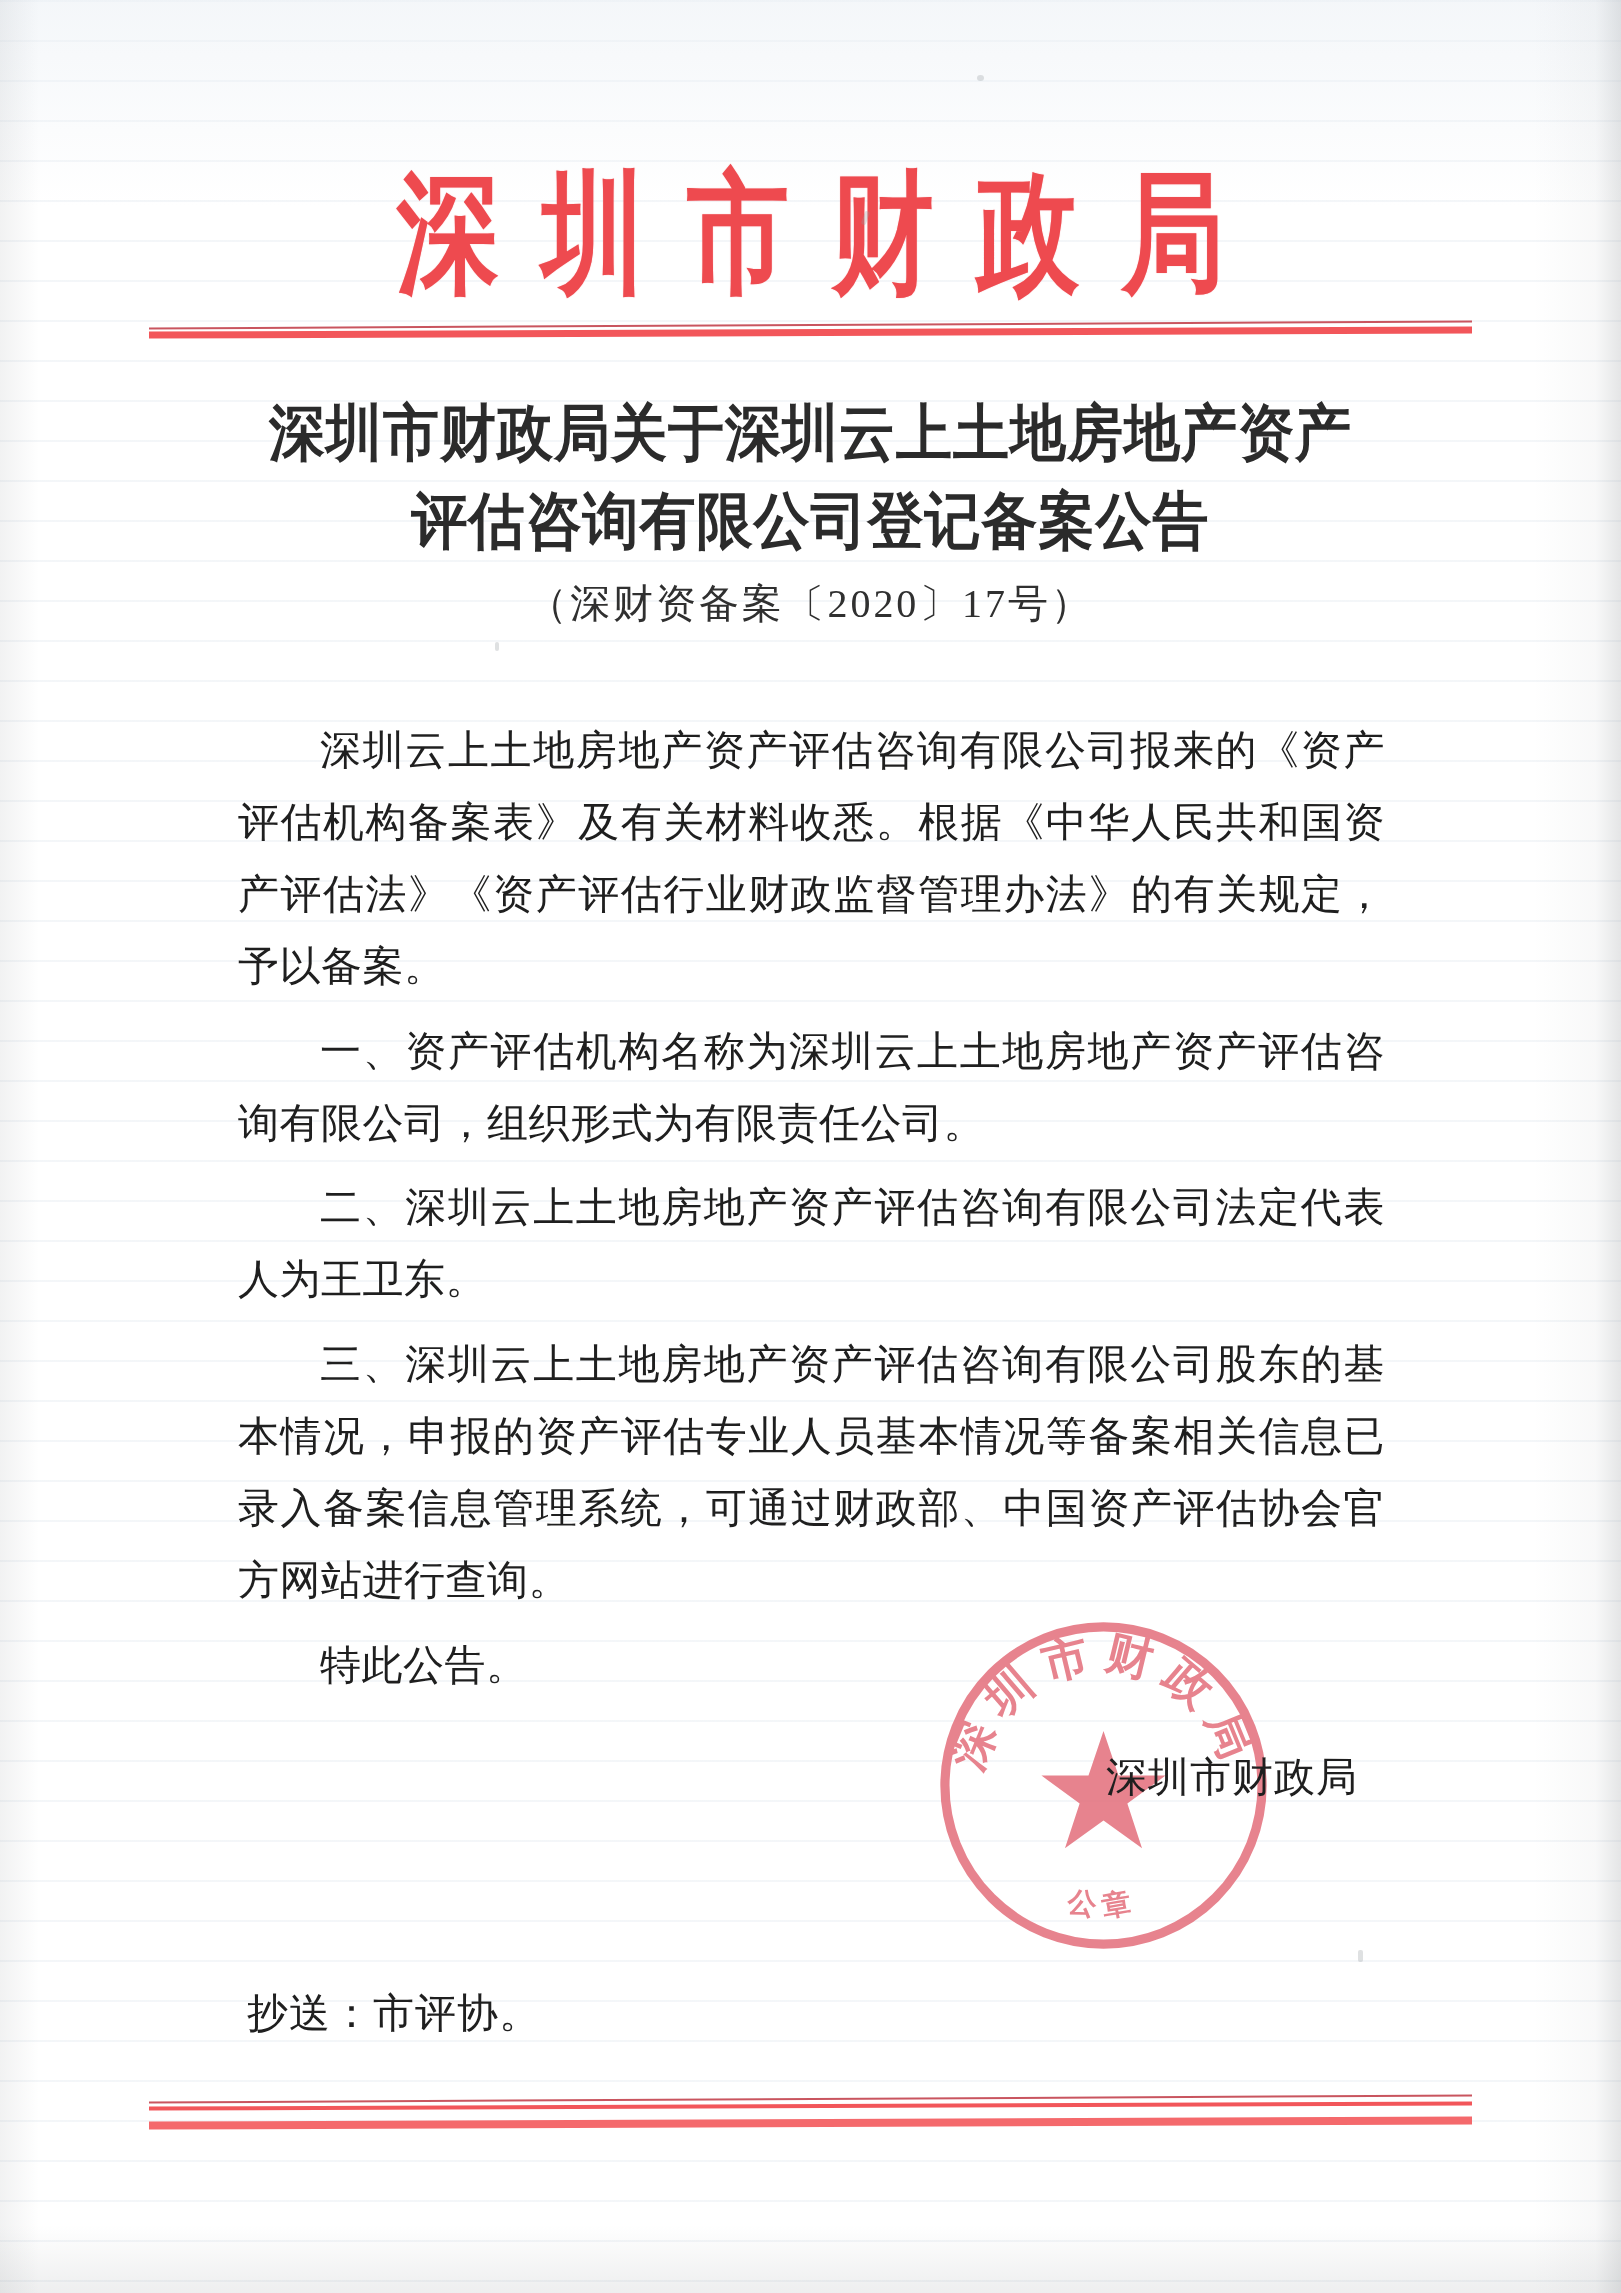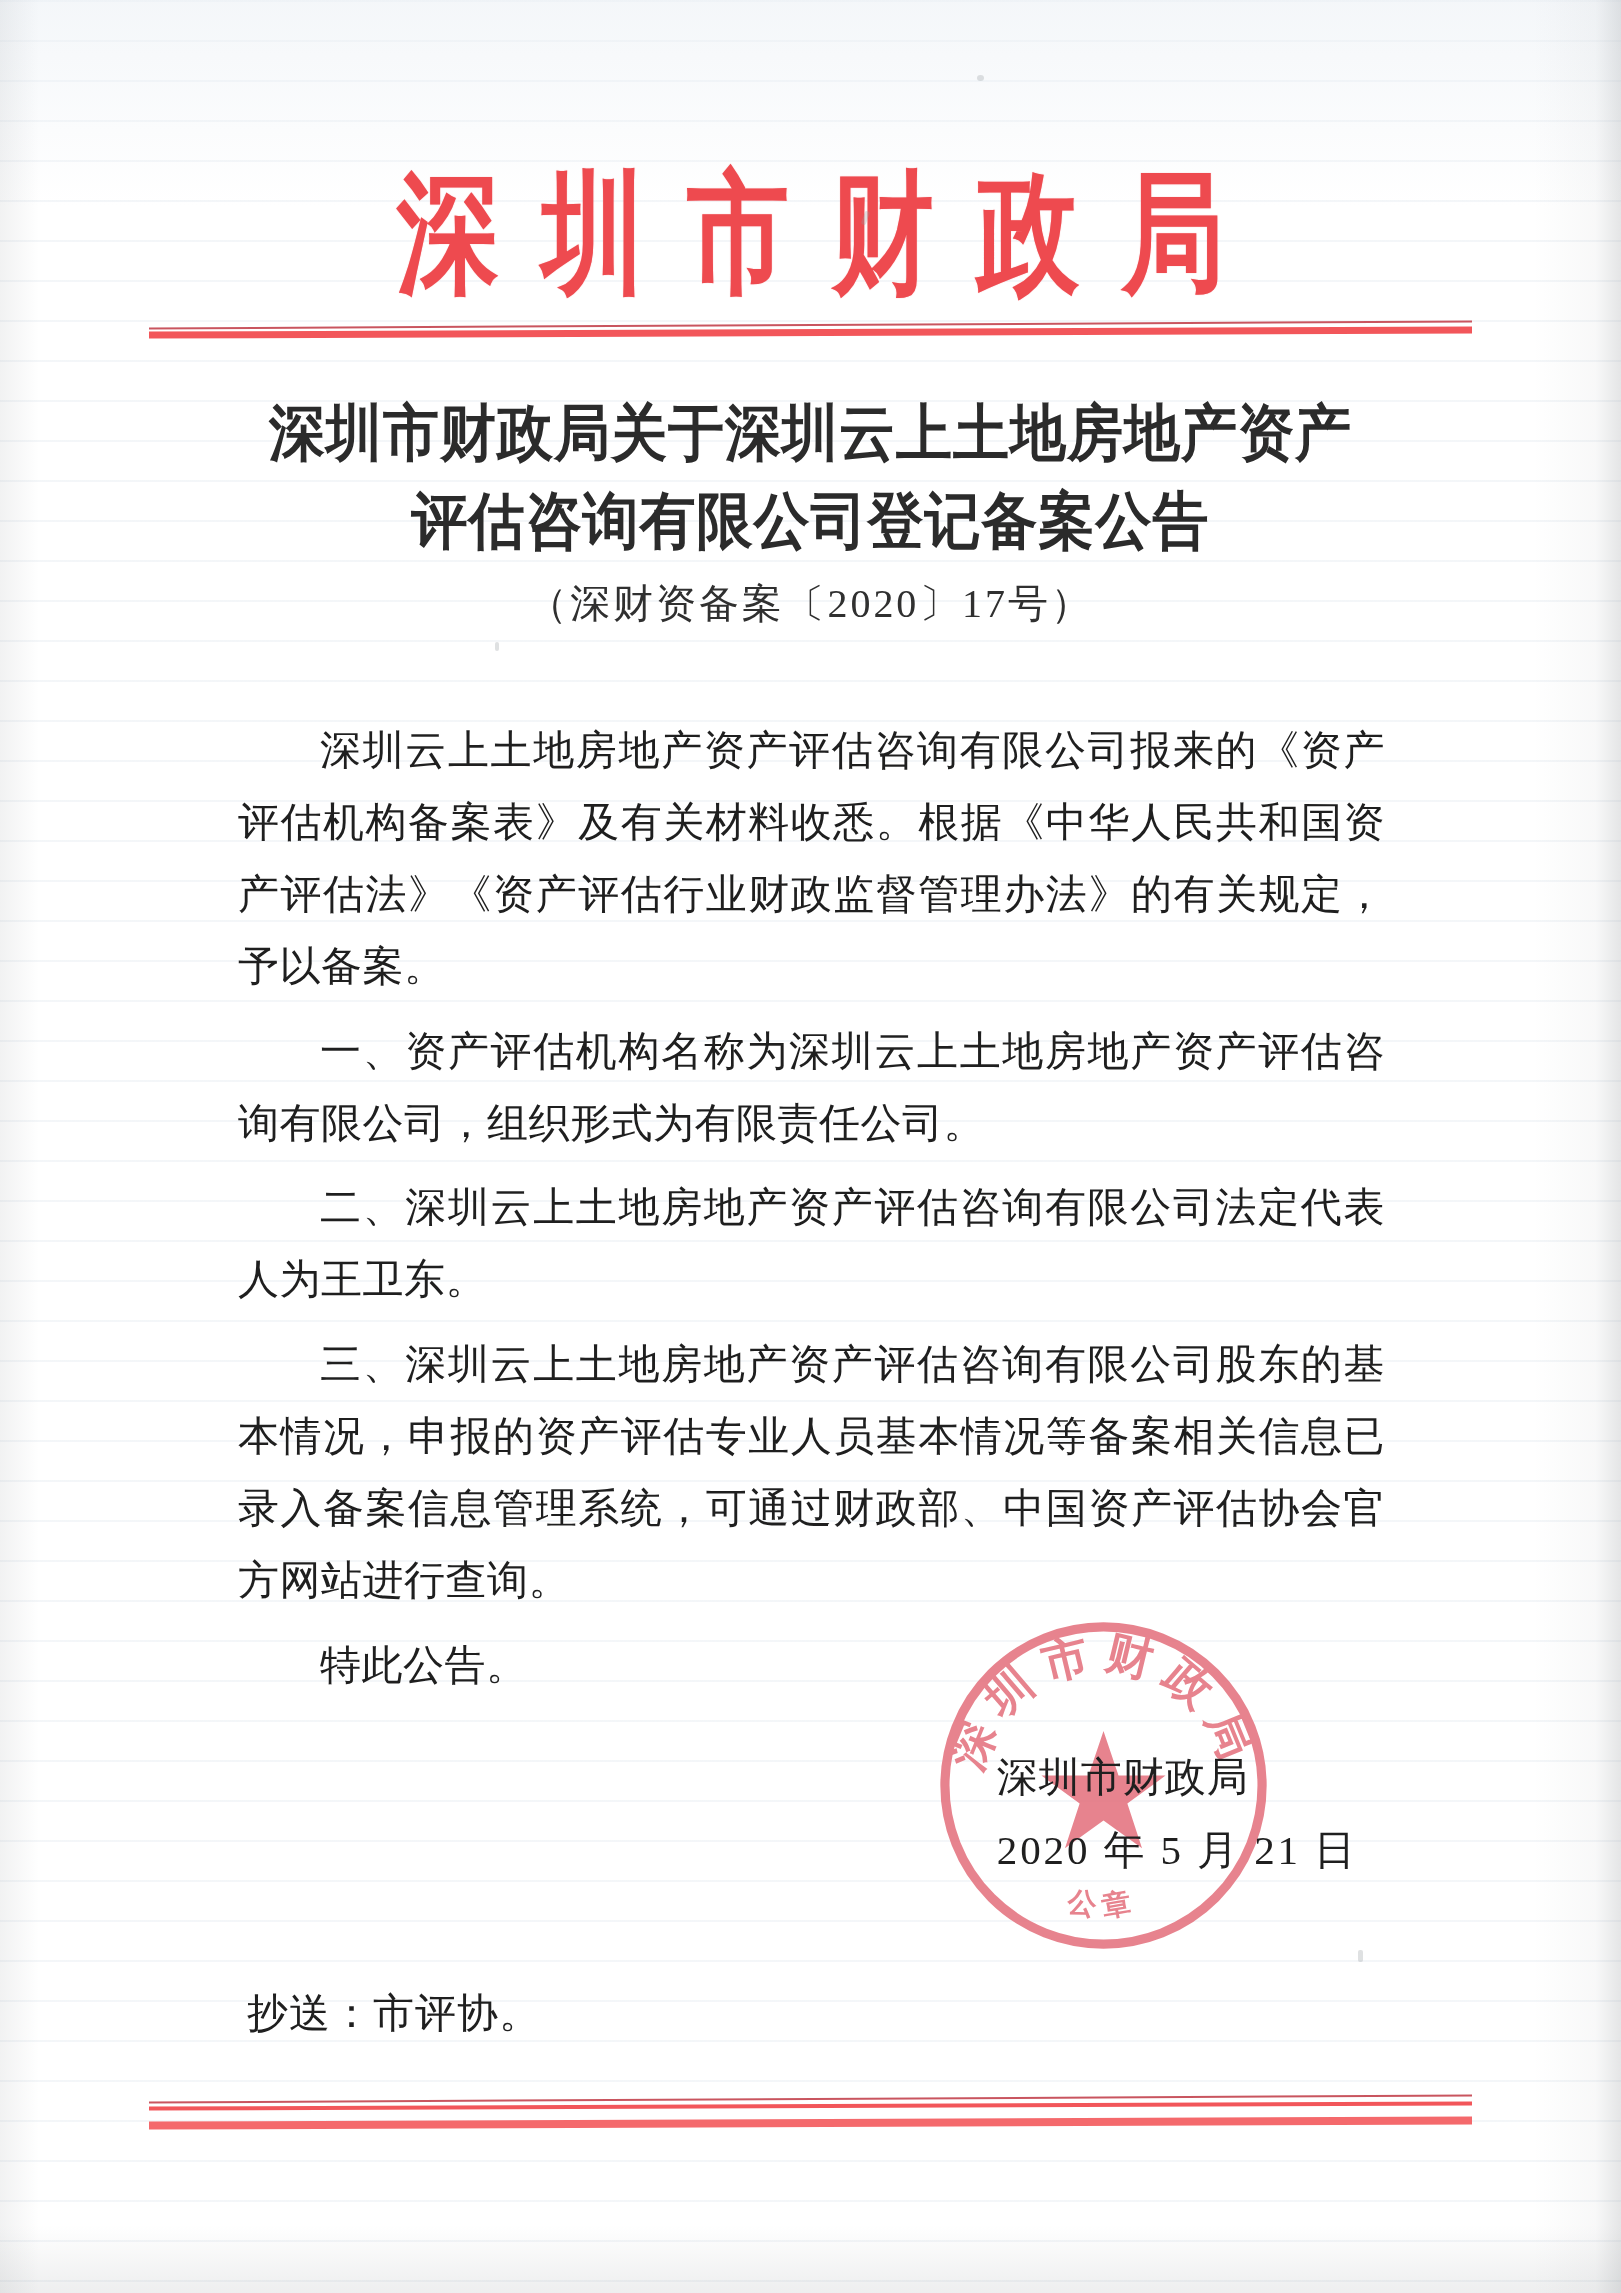--- a/index.html
+++ b/index.html
@@ -224,21 +224,20 @@
       </text>
       <text font-family="'Liberation Serif','DejaVu Serif',serif" font-size="17" font-weight="700" fill="#e4737f" letter-spacing="5" text-anchor="middle">
         <textPath href="#sealArcBottom" startOffset="50%">公章</textPath>
       </text>
       <polygon fill="#e4737f" points="100,68 108.8,94.2 136.4,94.2 114.0,110.5 122.6,136.8 100,120.5 77.4,136.8 86.0,110.5 63.6,94.2 91.2,94.2"></polygon>
     </svg>
   </div>
 
   <div id="signature">
     <span class="sig-line">深圳市财政局</span>
-    <span class="sig-line" id="sig-date">2020 年 5 月 21 日</span>
   </div>
 
   <div id="cc-line">抄送：市评协。</div>
 
   <div class="rule-wrap" id="footer-rule-top">
     <div class="rule-thin"></div>
     <div class="rule-thick" style="background:#f2565a;height:3.9px;top:6.9px;"></div>
   </div>
   <div class="rule-wrap" id="footer-rule-bottom">
     <div class="rule-thick"></div>

